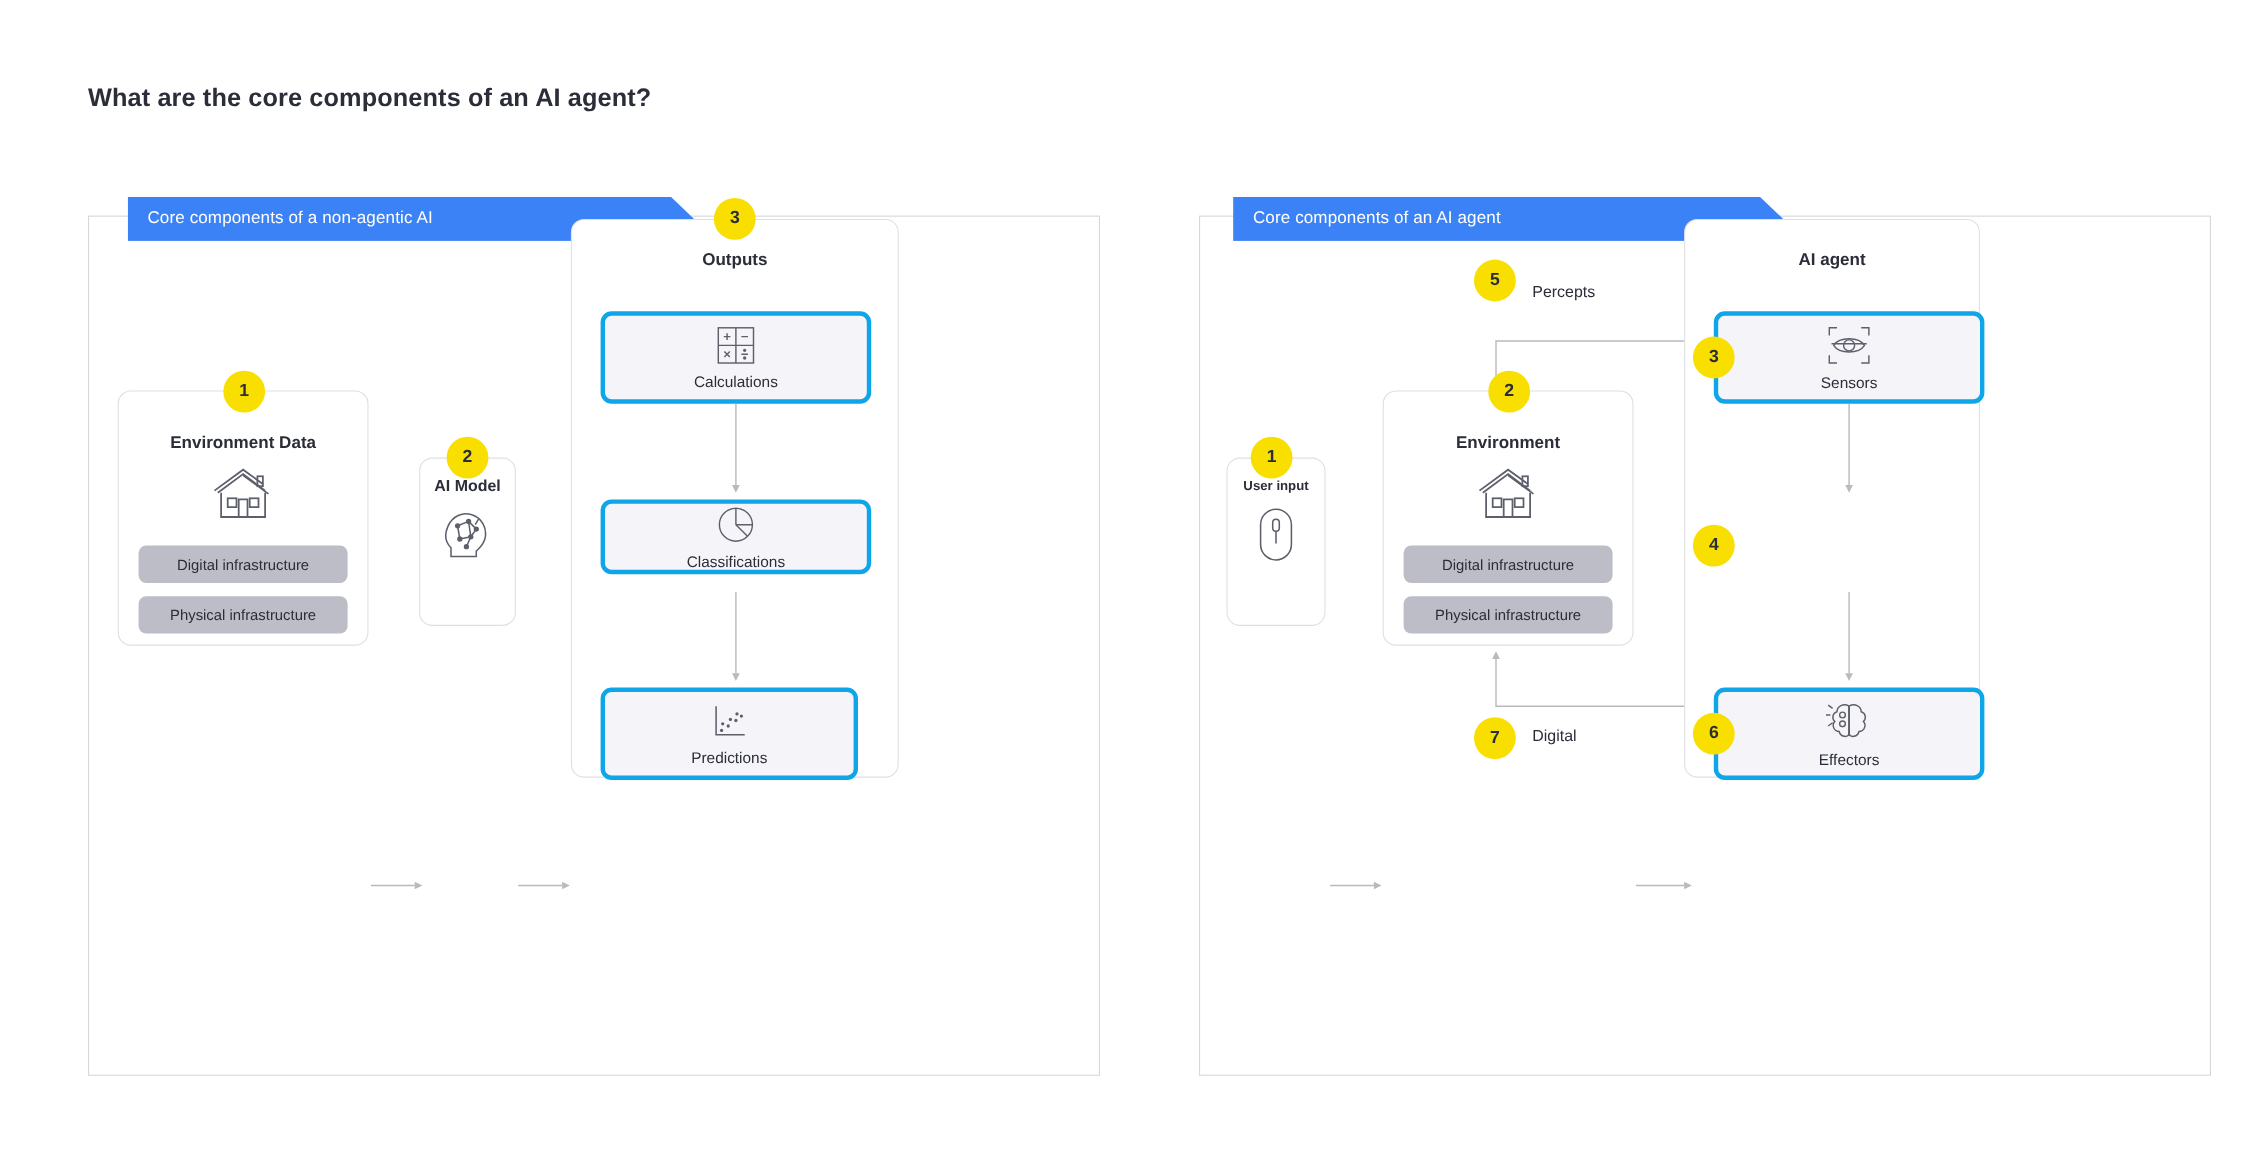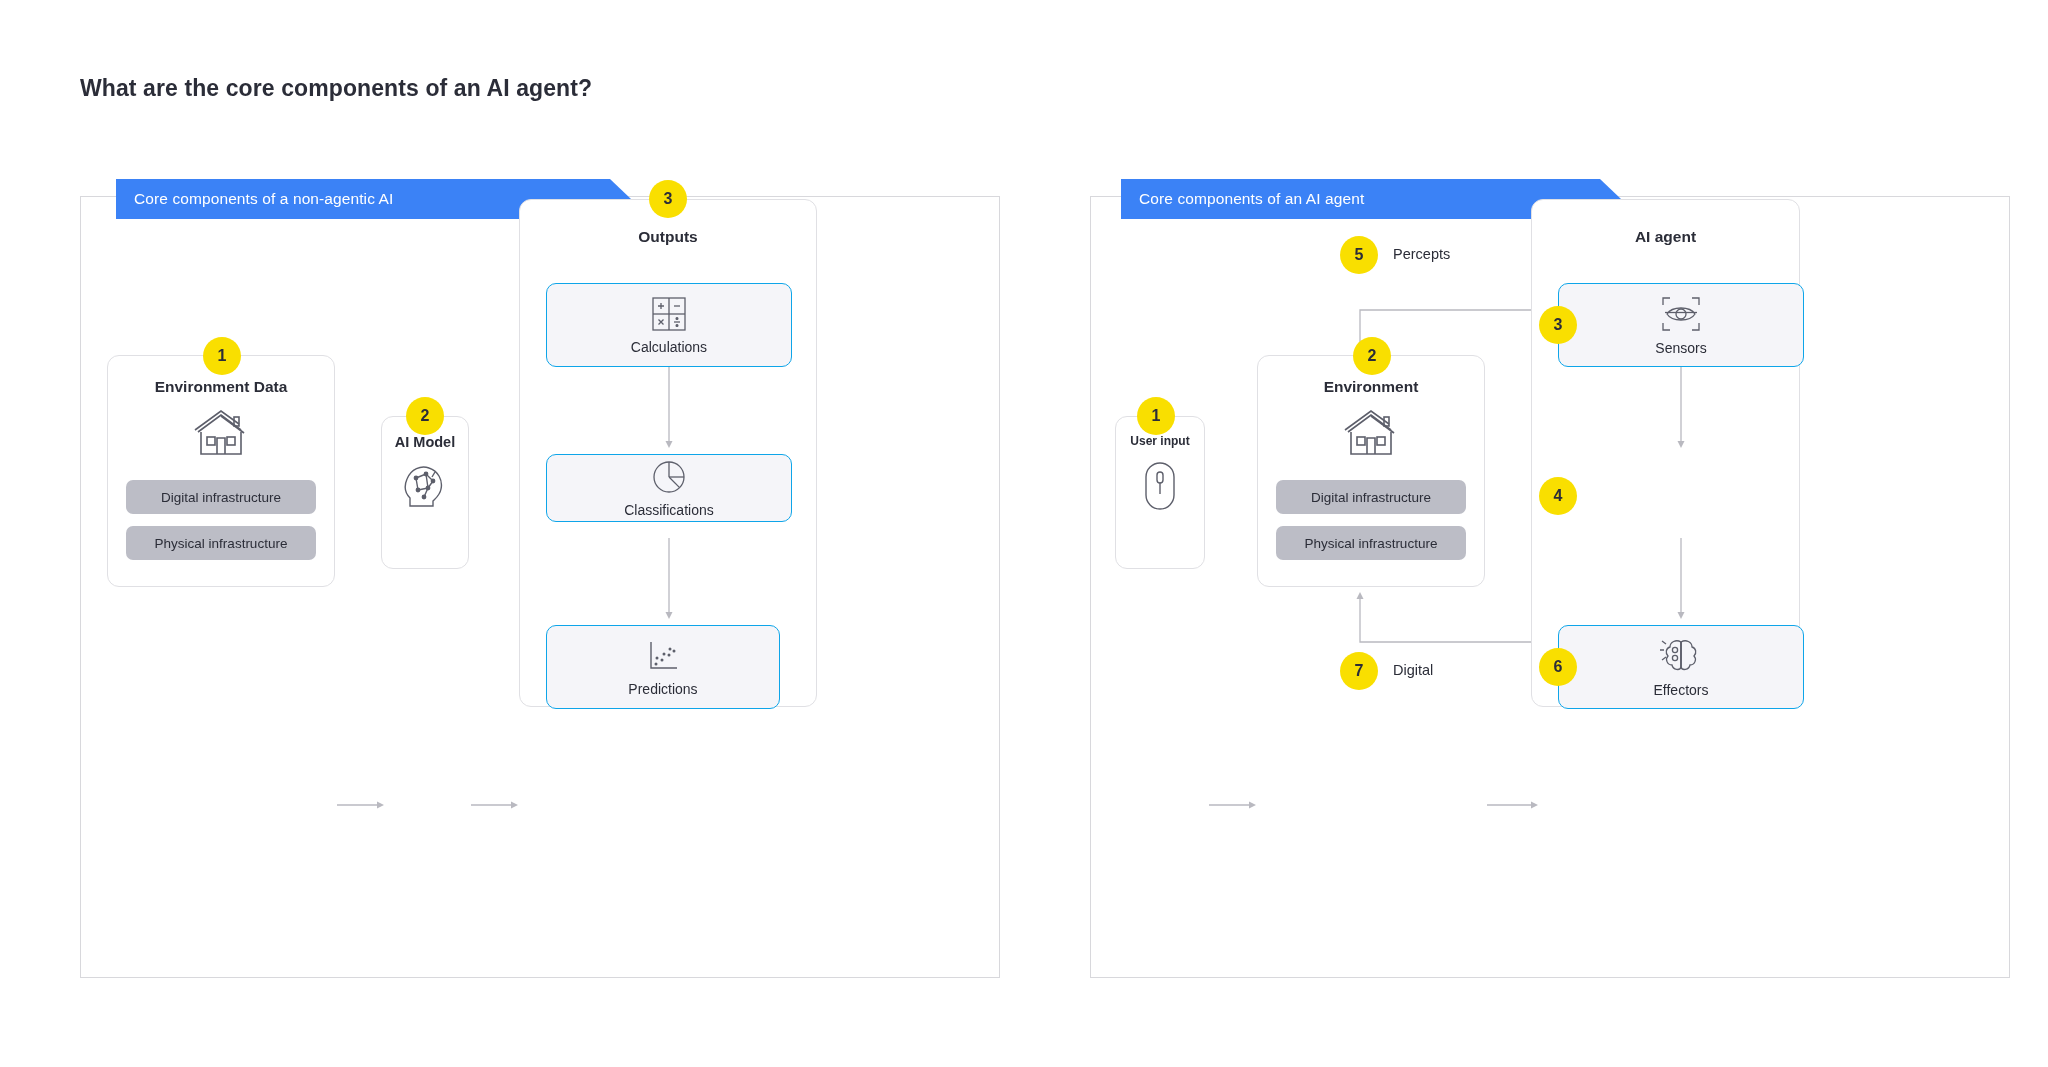--- a/index.html
+++ b/index.html
@@ -52,21 +52,21 @@
     position: absolute;
     border: 1px solid #e0e0e4;
     border-radius: 12px;
     background: #ffffff;
   }
   .card-title {
     text-align: center;
     font-size: 15.5px;
     font-weight: bold;
     color: #2b2d38;
-    margin-top: 22px;
+    margin-top: 38px;
   }
 
   .badge {
     position: absolute;
     width: 38px; height: 38px;
     border-radius: 50%;
     background: #F9DF00;
     color: #2b2d38;
     font-size: 16px;
     font-weight: bold;
@@ -90,21 +90,21 @@
 
   .icon-wrap {
     display: flex;
     align-items: center;
     justify-content: center;
   }
 
   
   .subcard {
     position: absolute;
-    border: 1px solid #0ea5e9;
+    border: 4px solid #0ea5e9;
     border-radius: 10px;
     background: #f5f5f9;
     display: flex;
     flex-direction: column;
     align-items: center;
     justify-content: center;
   }
   .subcard-label {
     font-size: 14px;
     color: #2b2d38;
@@ -289,21 +289,21 @@
     <svg class="conn" style="left:396px; top:601px; width:55px; height:14px;">
       <line x1="0" y1="7" x2="44" y2="7" stroke="#b9b9c0" stroke-width="1.3"></line>
       <path d="M44 3.5 L51 7 L44 10.5 Z" fill="#b9b9c0"></path>
     </svg>
 
     <svg class="conn" style="left:262px; top:106px; width:200px; height:60px;">
       <path d="M7 58 V7 H185" stroke="#b9b9c0" stroke-width="1.3" fill="none"></path>
       <path d="M185 3.5 L192 7 L185 10.5 Z" fill="#b9b9c0"></path>
     </svg>
     <div class="badge" style="left:249px; top:39px;">5</div>
-    <div class="label-txt" style="left:302px; top:49px;">Percepts</div>
+    <div class="label-txt" style="left:302px; top:61px;">Percepts</div>
 
     <svg class="conn" style="left:262px; top:392px; width:200px; height:60px;">
       <path d="M192 53 H7 V10" stroke="#b9b9c0" stroke-width="1.3" fill="none"></path>
       <path d="M3.5 10 L7 3 L10.5 10 Z" fill="#b9b9c0"></path>
     </svg>
     <div class="badge" style="left:249px; top:455px;">7</div>
     <div class="label-txt" style="left:302px; top:465px;">Digital</div>
 
     <div class="card" style="left:440px; top:2px; width:269px; height:508px;">
       <div class="card-title" style="margin-top:28px;">AI agent</div>

